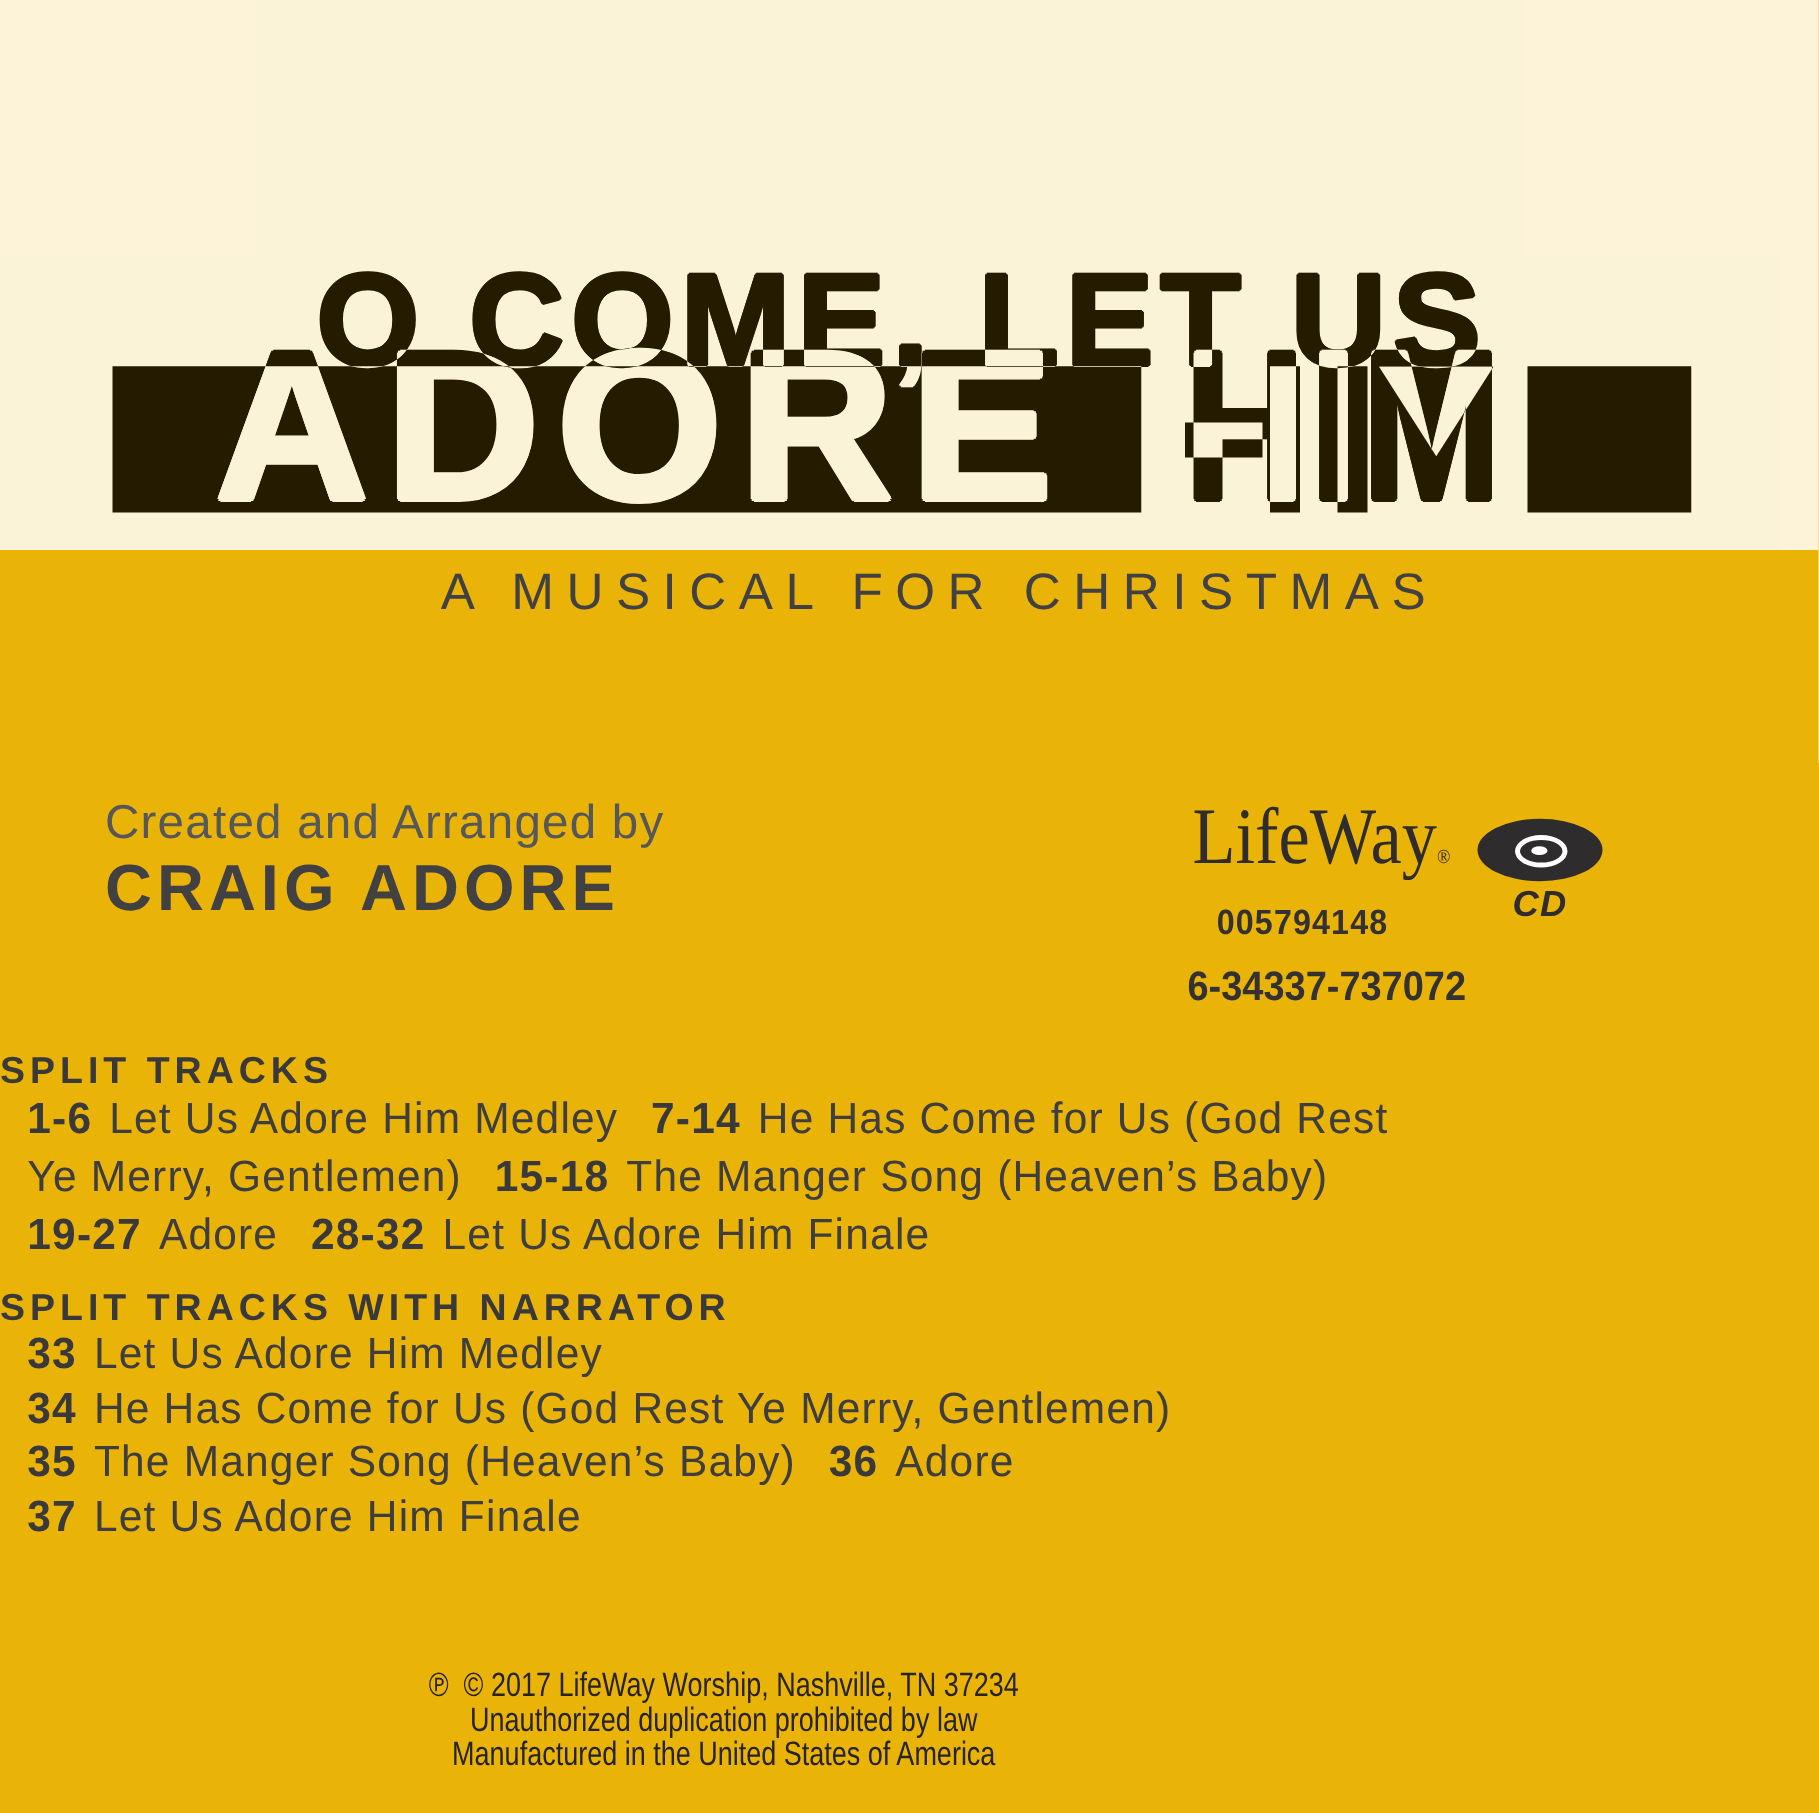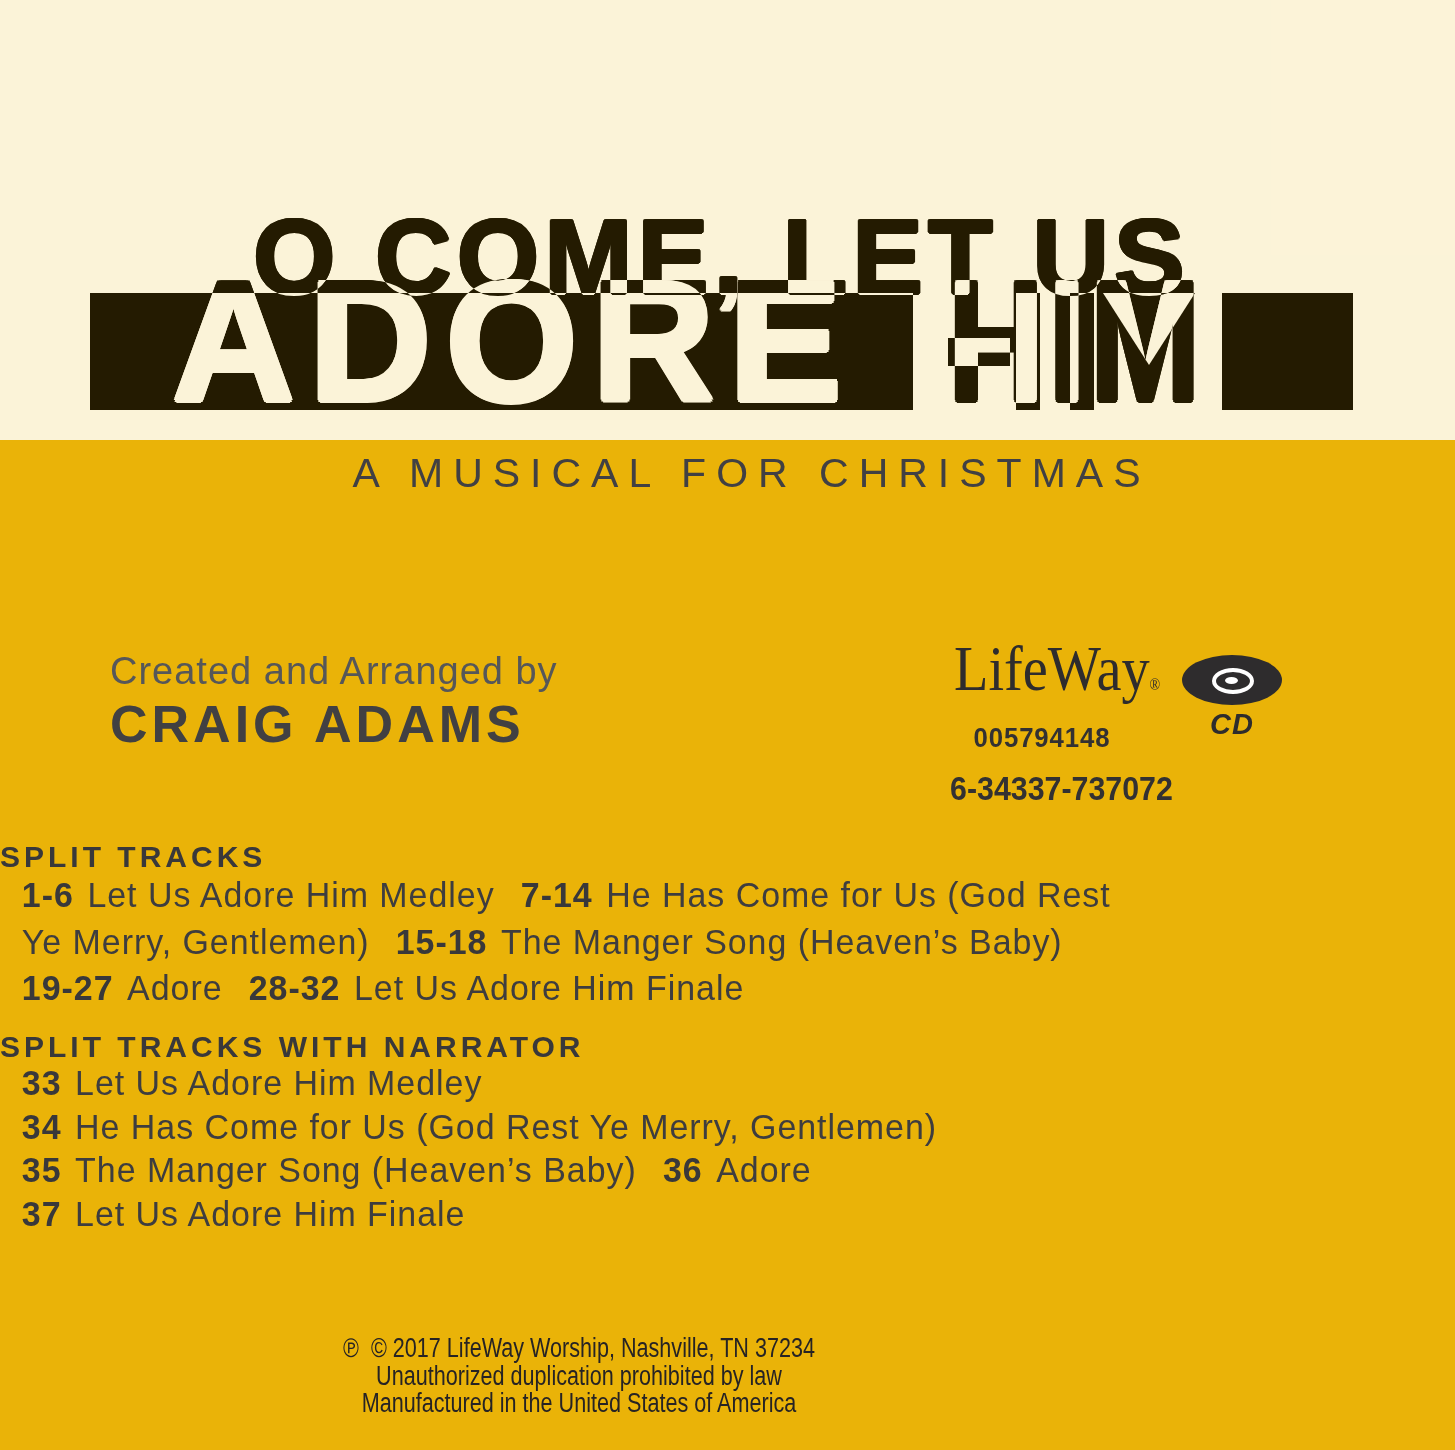--- a/index.html
+++ b/index.html
@@ -40,21 +40,21 @@
   .subtitle1{
     position:absolute;left:0;top:450px;width:1455px;text-align:center;
     font-size:41px;letter-spacing:10px;color:#414043;padding-left:24px;
   }
   .subtitle2{
     position:absolute;left:0;top:524px;width:1455px;text-align:center;
     font-size:45px;font-weight:700;letter-spacing:5px;color:#3a393b;
   }
 
   
-  .credit{position:absolute;left:110px;top:637px;margin-top:13px;}
+  .credit{position:absolute;left:84px;top:637px;}
   .credit-prefix{font-size:38px;color:#565759;letter-spacing:1px;}
   .credit-name{margin-top:1px;font-size:52px;font-weight:700;letter-spacing:4px;color:#414042;}
 
   
   .brand{position:absolute;left:942px;top:0;width:200px;text-align:center;}
   .brand-wordmark{
     position:absolute;left:0;top:632px;width:200px;text-align:center;
     font-family:"Liberation Serif",serif;font-size:64px;color:#2e2c2d;
     transform:scaleX(.88);transform-origin:center top;white-space:nowrap;
   }
@@ -119,21 +119,21 @@
     <div class="deco deco-stem2"></div>
     <div class="deco deco-slot"></div>
     <div class="deco deco-arrow"></div>
     <div class="knock title-line1">O COME, LET US</div>
   </div>
 
   <div class="subtitle1">A MUSICAL FOR CHRISTMAS</div>
 
   <div class="credit">
     <div class="credit-prefix">Created and Arranged by</div>
-    <div class="credit-name">CRAIG ADAMS</div>
+    <div class="credit-name">CRAIG ADORE</div>
   </div>
 
   <div class="brand">
     <div class="brand-wordmark"><span>LifeWay</span><span class="brand-reg">®</span></div>
     <div class="brand-item">005794148</div>
     <div class="brand-barcode">6-34337-737072</div>
   </div>
   <div class="cd-badge">
     <div class="cd-disc">
       <div class="cd-ring"></div>

